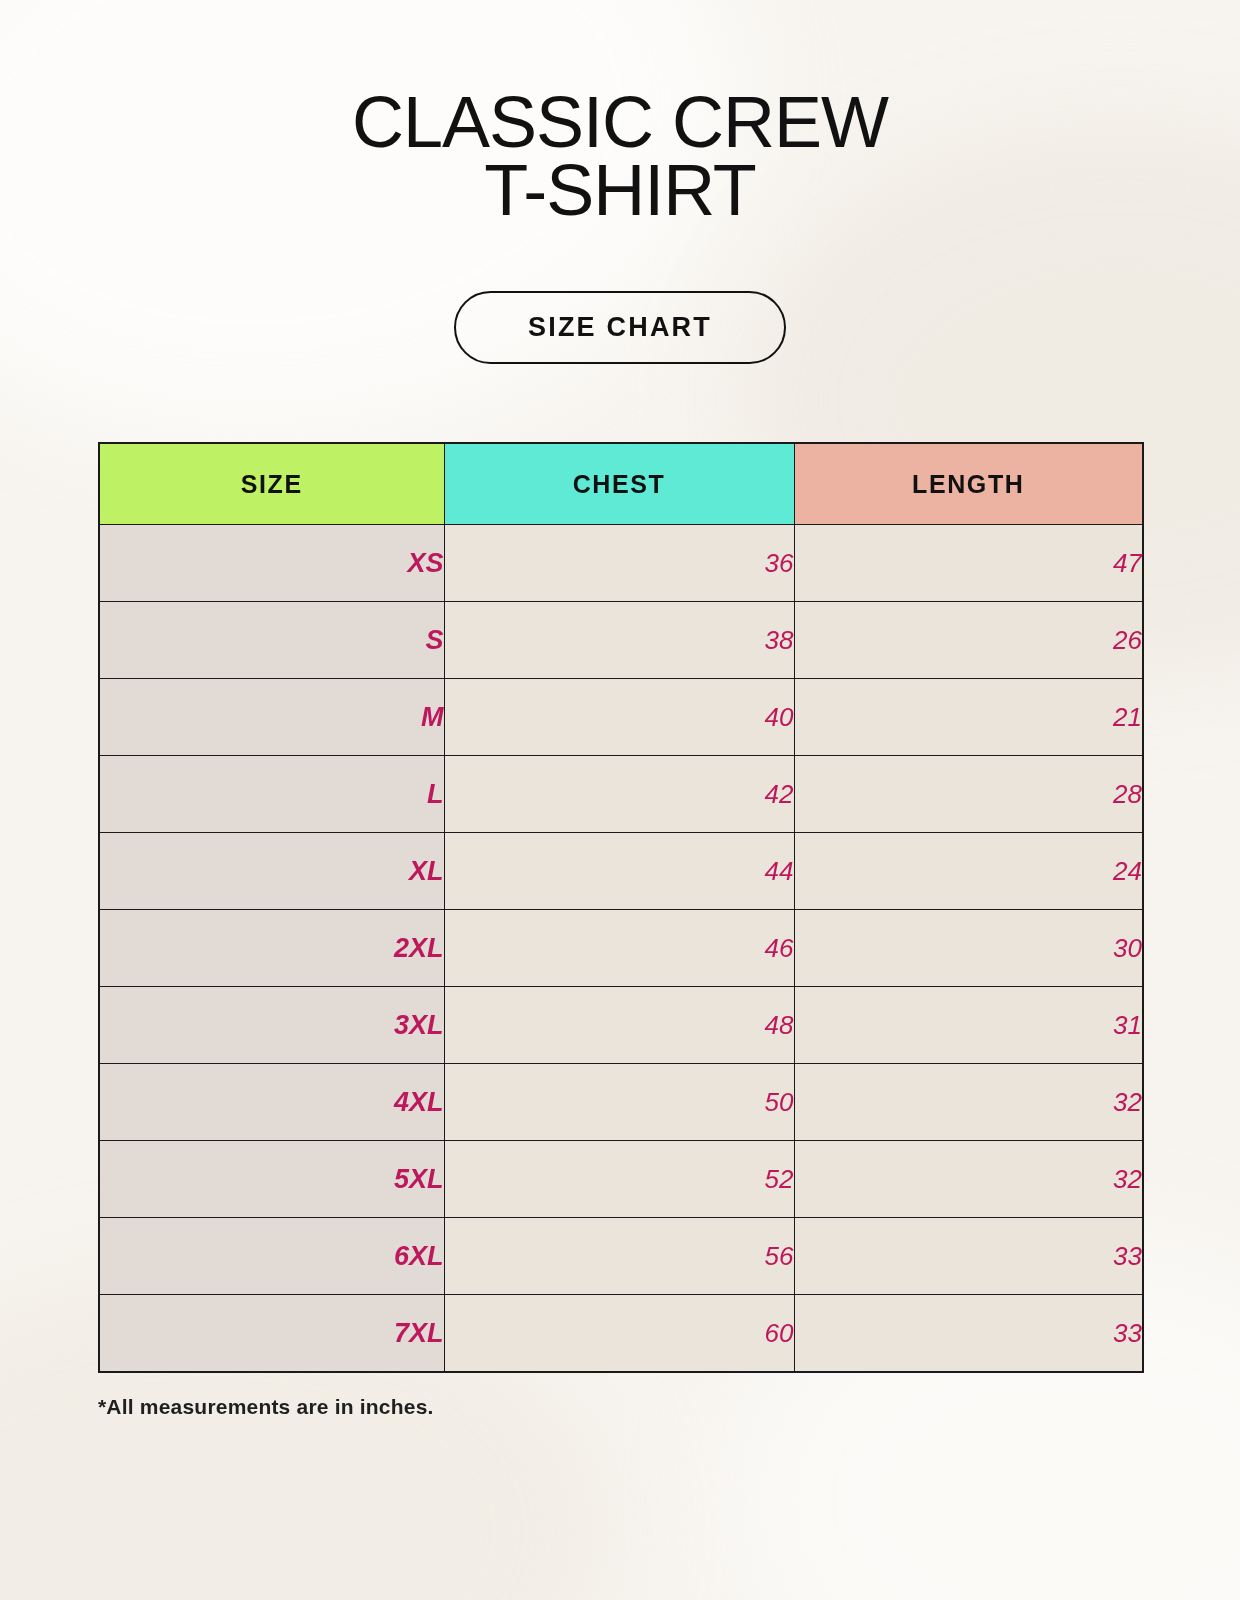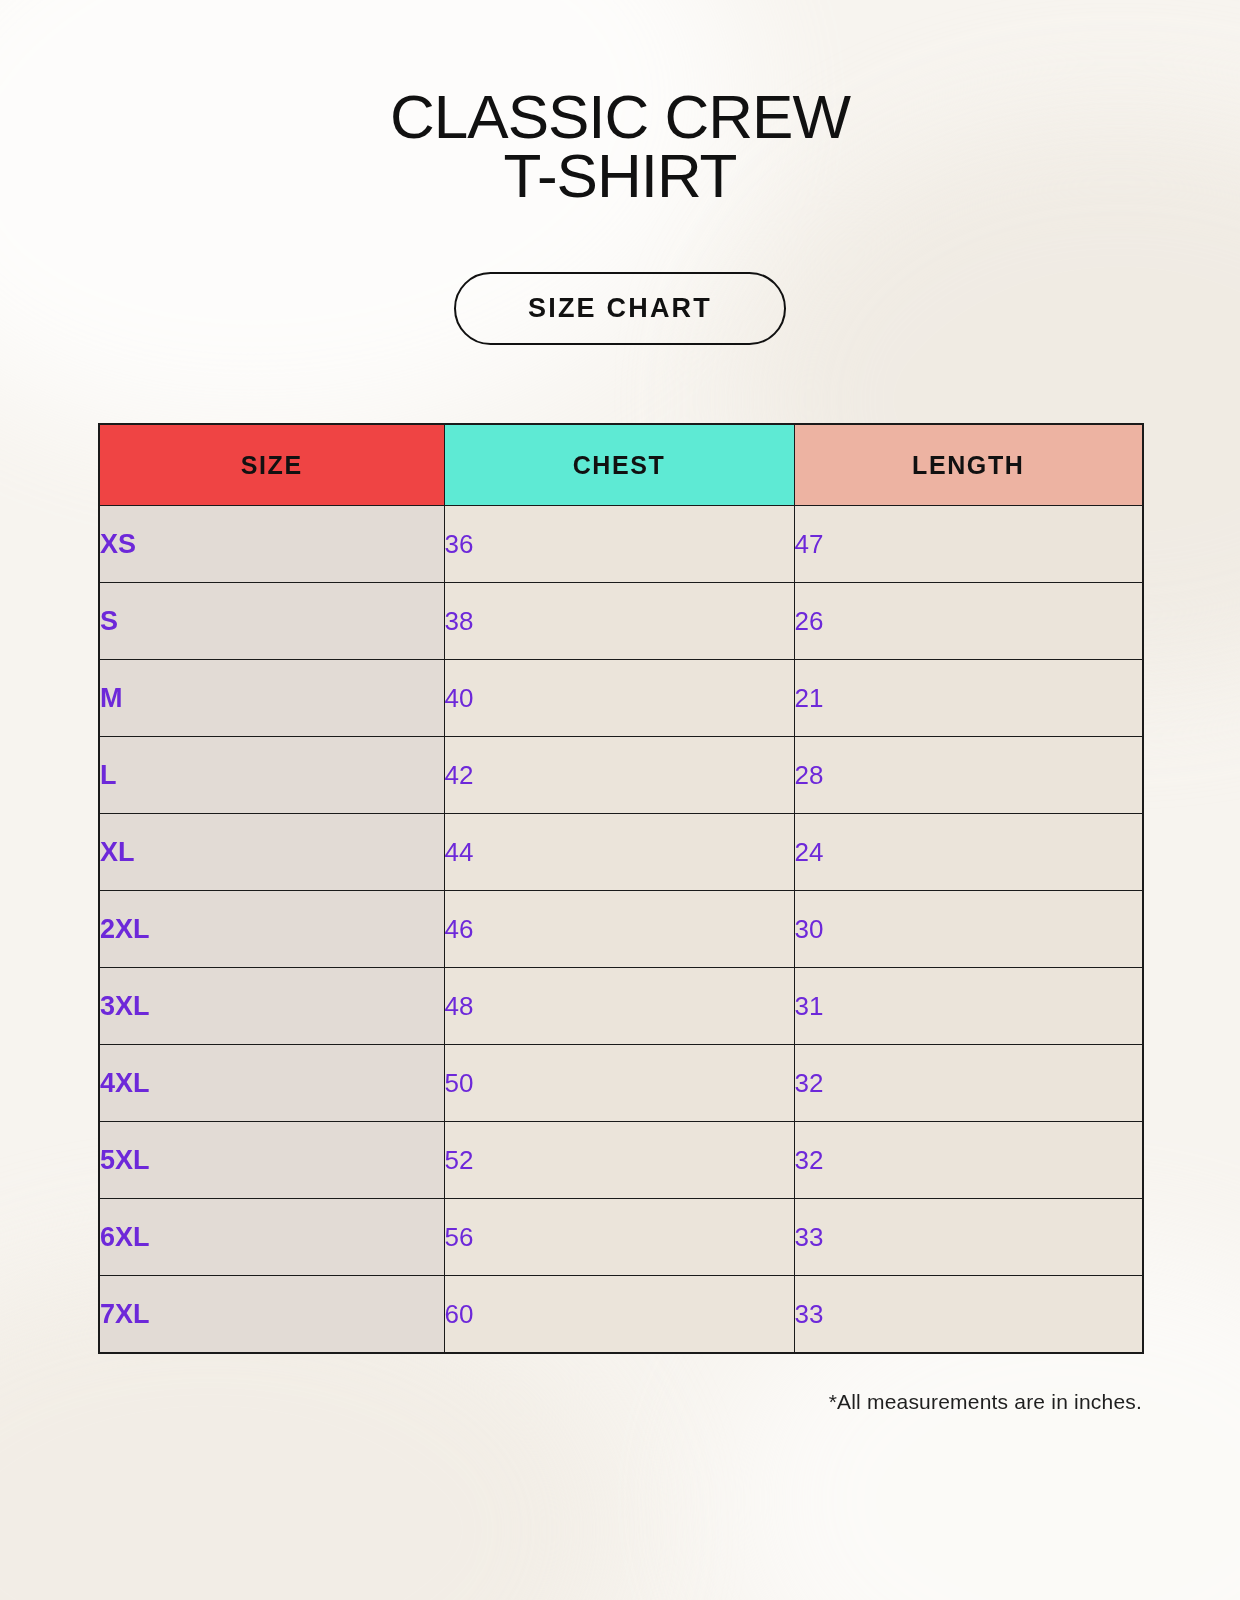--- a/index.html
+++ b/index.html
@@ -52,21 +52,21 @@
   .page {
     position: relative;
     z-index: 2;
     width: 1240px;
     height: 1600px;
     padding: 0 98px;
   }
 
   .title {
     text-align: center;
-    font-size: 62px;
+    font-size: 72px;
     line-height: 0.95;
     letter-spacing: -1px;
     font-weight: 400;
     color: #111111;
     padding-top: 88px;
   }
   .title .line2 { display: block; }
 
   .badge-wrap {
     display: flex;
@@ -98,47 +98,48 @@
   col.c-length { width: 349px; }
 
   thead th {
     height: 82px;
     font-size: 25px;
     font-weight: 700;
     letter-spacing: 1.6px;
     color: #111;
     border: 1px solid #1a1a1a;
   }
-  thead th.h-size   { background: #ef4444; }
+  thead th.h-size   { background: #bef264; }
   thead th.h-chest  { background: #5eead4; }
   thead th.h-length { background: #edb3a2; }
 
   tbody td {
     height: 77px;
-    text-align: left;
+    text-align: right;
     border: 1px solid #1a1a1a;
     font-size: 26px;
-    color: #6d28d9;
+    color: #be185d;
+    font-style: italic;
   }
   tbody td.cell-size {
     background: #e2dbd5;
     font-weight: 700;
     font-size: 27px;
   }
   tbody td.cell-val {
     background: #ebe4da;
     font-weight: 400;
   }
 
   .footnote {
-    margin-top: 36px;
-    text-align: right;
+    margin-top: 22px;
+    text-align: left;
     width: 1044px;
     font-size: 21px;
-    font-weight: 400;
+    font-weight: 700;
     color: #1f1f1f;
     letter-spacing: .2px;
   }
 </style>
 </head>
 <body>
 
 <div class="bg-wash wash-1"></div>
 <div class="bg-wash wash-2"></div>
 <div class="bg-wash wash-3"></div>

